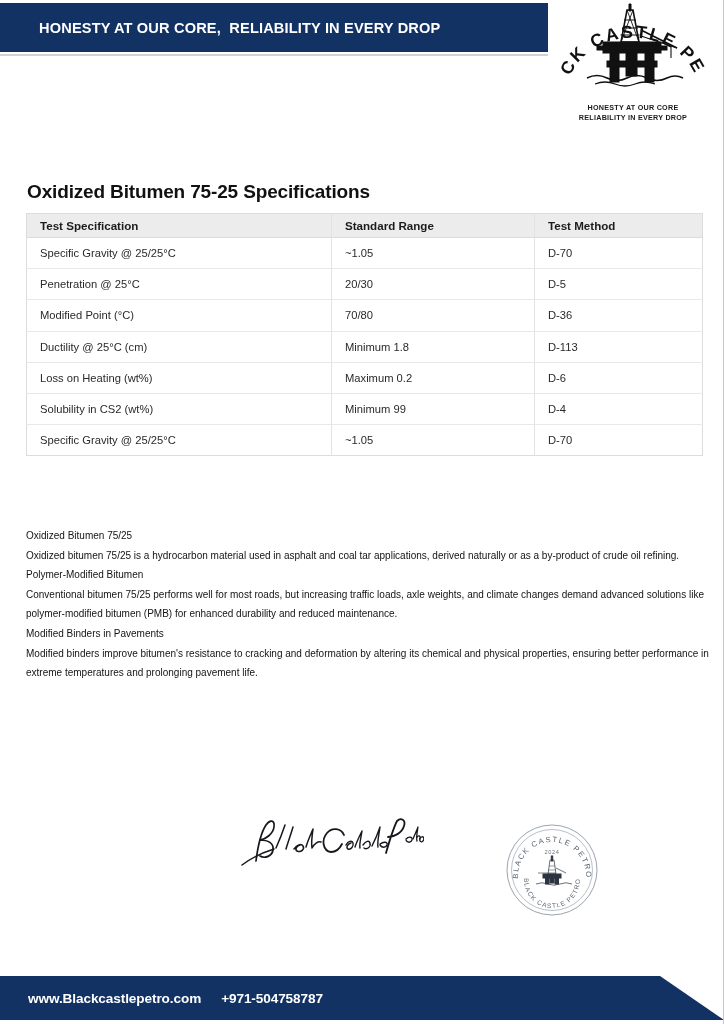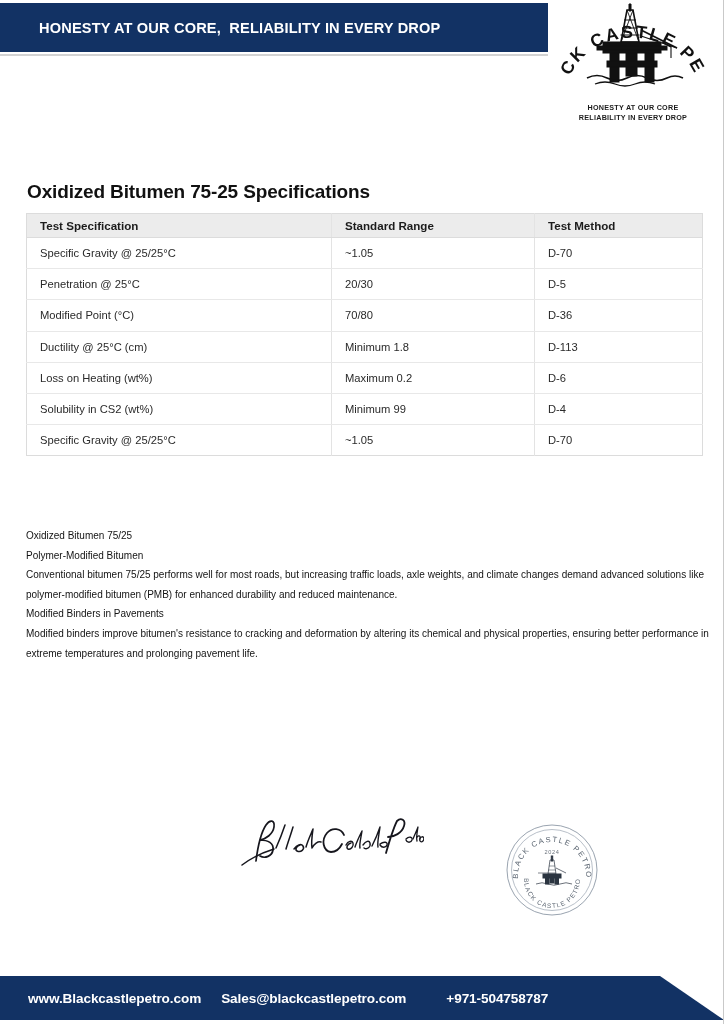--- a/index.html
+++ b/index.html
@@ -296,20 +296,21 @@
         <tr>
           <td class="col-spec">Specific Gravity @ 25/25°C</td>
           <td class="col-range">~1.05</td>
           <td class="col-method">D-70</td>
         </tr>
       </tbody>
   </table>
 
   <div id="body-copy">
       <p>Oxidized Bitumen 75/25</p>
+      <p>Oxidized bitumen 75/25 is a hydrocarbon material used in asphalt and coal tar applications, derived naturally or as a by-product of crude oil refining.</p>
       <p>Polymer-Modified Bitumen</p>
       <p>Conventional bitumen 75/25 performs well for most roads, but increasing traffic loads, axle weights, and climate changes demand advanced solutions like polymer-modified bitumen (PMB) for enhanced durability and reduced maintenance.</p>
       <p>Modified Binders in Pavements</p>
       <p>Modified binders improve bitumen's resistance to cracking and deformation by altering its chemical and physical properties, ensuring better performance in extreme temperatures and prolonging pavement life.</p>
     </div>
 
   <div id="signature-block">
     <svg id="signature-mark" viewBox="0 0 196 72">
       <g fill="none" stroke="#16161d" stroke-linecap="round" stroke-linejoin="round">
 
@@ -367,18 +368,17 @@
       <text font-family="Liberation Sans, sans-serif" font-size="6.4" fill="#5c6672" letter-spacing="1.1">
         <textPath href="#stampBot" startOffset="50%" text-anchor="middle">BLACK CASTLE PETRO</textPath>
       </text>
     </svg>
   </div>
 
   <div id="footer-band">
     <div id="footer-shape"></div>
     <div id="footer-inner">
       <span class="footer-item" id="footer-website">www.Blackcastlepetro.com</span>
-      <span class="footer-item" id="footer-email">Sales@blackcastlepetro.com</span>
       <span class="footer-item" id="footer-phone">+971-504758787</span>
     </div>
   </div>
 
 </div>
 
 </body></html>

